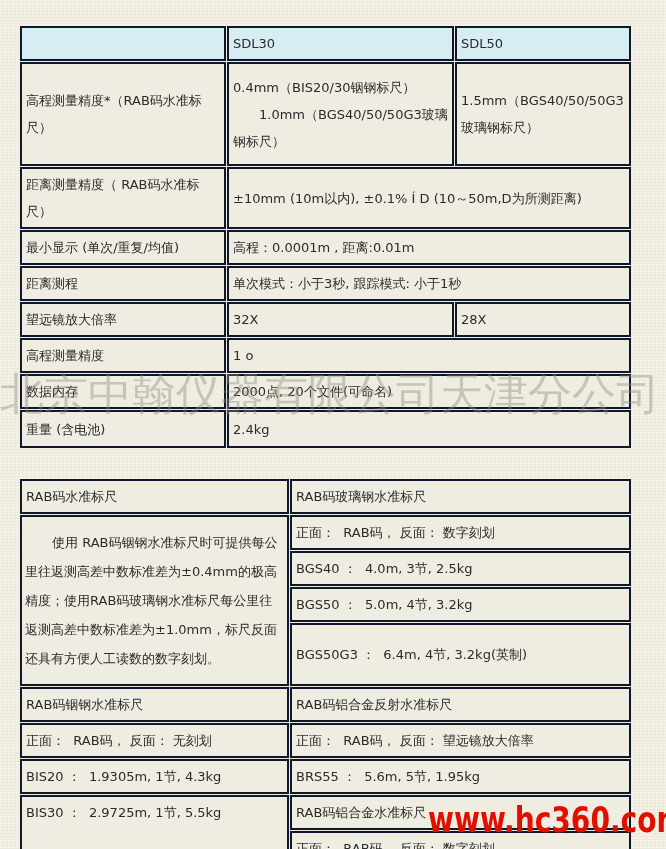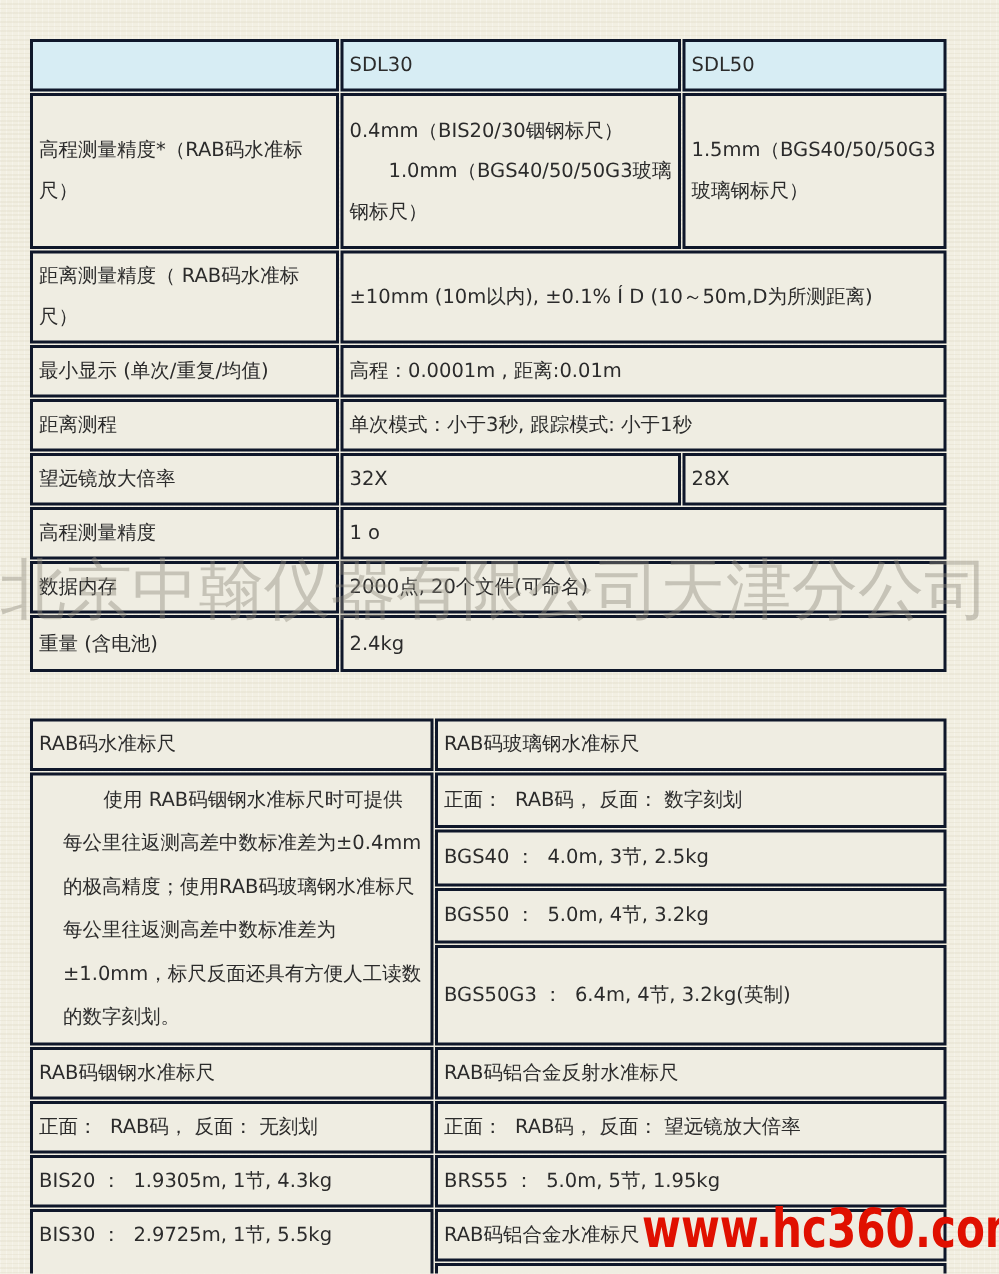--- a/index.html
+++ b/index.html
@@ -18,21 +18,21 @@
     padding:2px 4px;vertical-align:middle;line-height:27px;
     overflow:hidden;
   }
   [data-bind]{white-space:pre-wrap;}
   #specTable{position:absolute;left:19px;top:25px;width:613px;}
   #staffTable{position:absolute;left:19px;top:478px;width:613px;}
   .hdr td{background:#d7edf4;}
   .pad-l{padding-left:38px;}
   .vtop{vertical-align:top;}
   .indent2{text-indent:26px;}
-  .para{line-height:29px;text-indent:27px;padding:2px 6px 2px 20px;}
+  .para{line-height:29px;text-indent:27px;padding:2px 6px 2px 3px;}
   #companyWatermark{
     position:absolute;left:0;top:366px;width:680px;
     font-size:44px;line-height:1.25;color:#8f8b7e;opacity:.42;
     white-space:nowrap;z-index:5;pointer-events:none;
   }
   #siteWatermark{
     position:absolute;left:428px;top:799px;
     font-size:36px;font-weight:bold;color:#e01000;
     transform:scaleX(.78);transform-origin:left center;
     white-space:nowrap;z-index:6;pointer-events:none;
@@ -119,21 +119,21 @@
   <tr>
     <td style="height:22px" data-bind="staff.left.title2">RAB码铟钢水准标尺</td>
     <td data-bind="staff.right.title2">RAB码铝合金反射水准标尺</td>
   </tr>
   <tr>
     <td style="height:23px" data-bind="staff.left.face2">正面：  RAB码， 反面： 无刻划</td>
     <td data-bind="staff.right.face2">正面：  RAB码， 反面： 望远镜放大倍率</td>
   </tr>
   <tr>
     <td style="height:23px" data-bind="staff.left.bis20">BIS20 ：  1.9305m, 1节, 4.3kg</td>
-    <td data-bind="staff.right.brs55">BRS55 ：  5.0m, 5节, 1.95kg</td>
+    <td data-bind="staff.right.brs55">BRS55 ：  5.6m, 5节, 1.95kg</td>
   </tr>
   <tr>
     <td rowspan="3" class="vtop" data-bind="staff.left.bis30">BIS30 ：  2.9725m, 1节, 5.5kg</td>
     <td style="height:23px" data-bind="staff.right.title3">RAB码铝合金水准标尺</td>
   </tr>
   <tr>
     <td style="height:23px" data-bind="staff.right.face3">正面：  RAB码， 反面： 数字刻划</td>
   </tr>
 
 </tbody>

